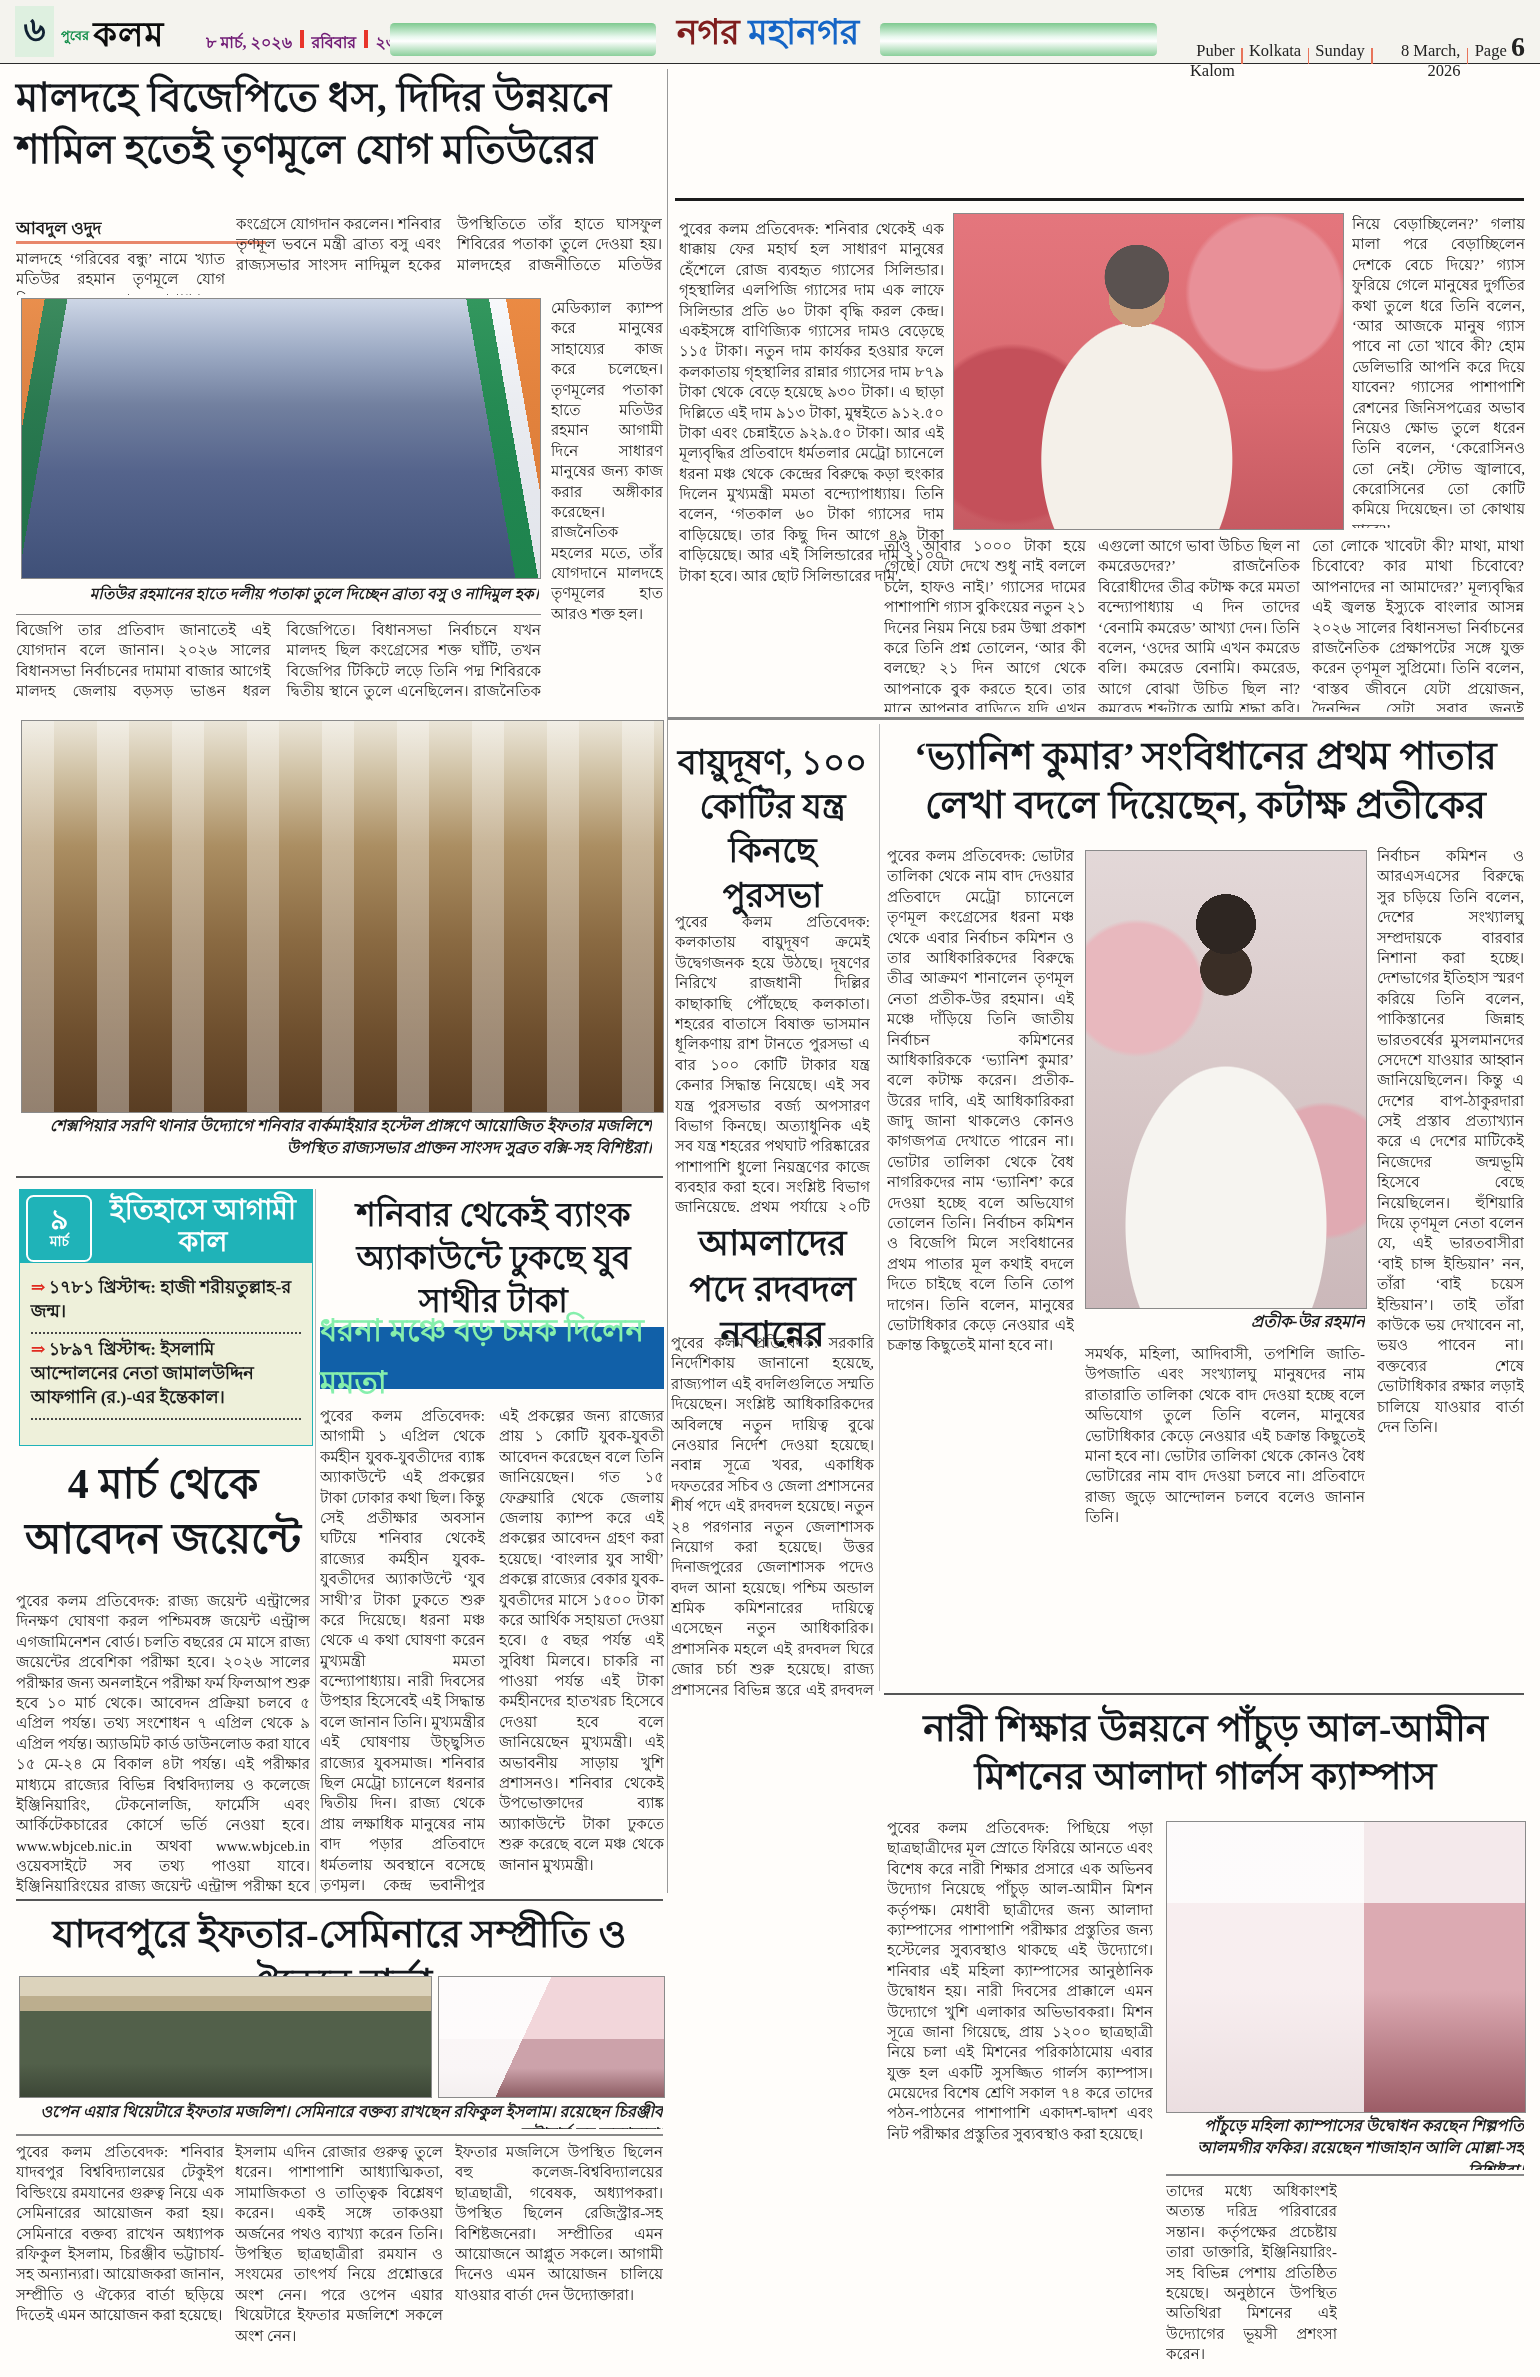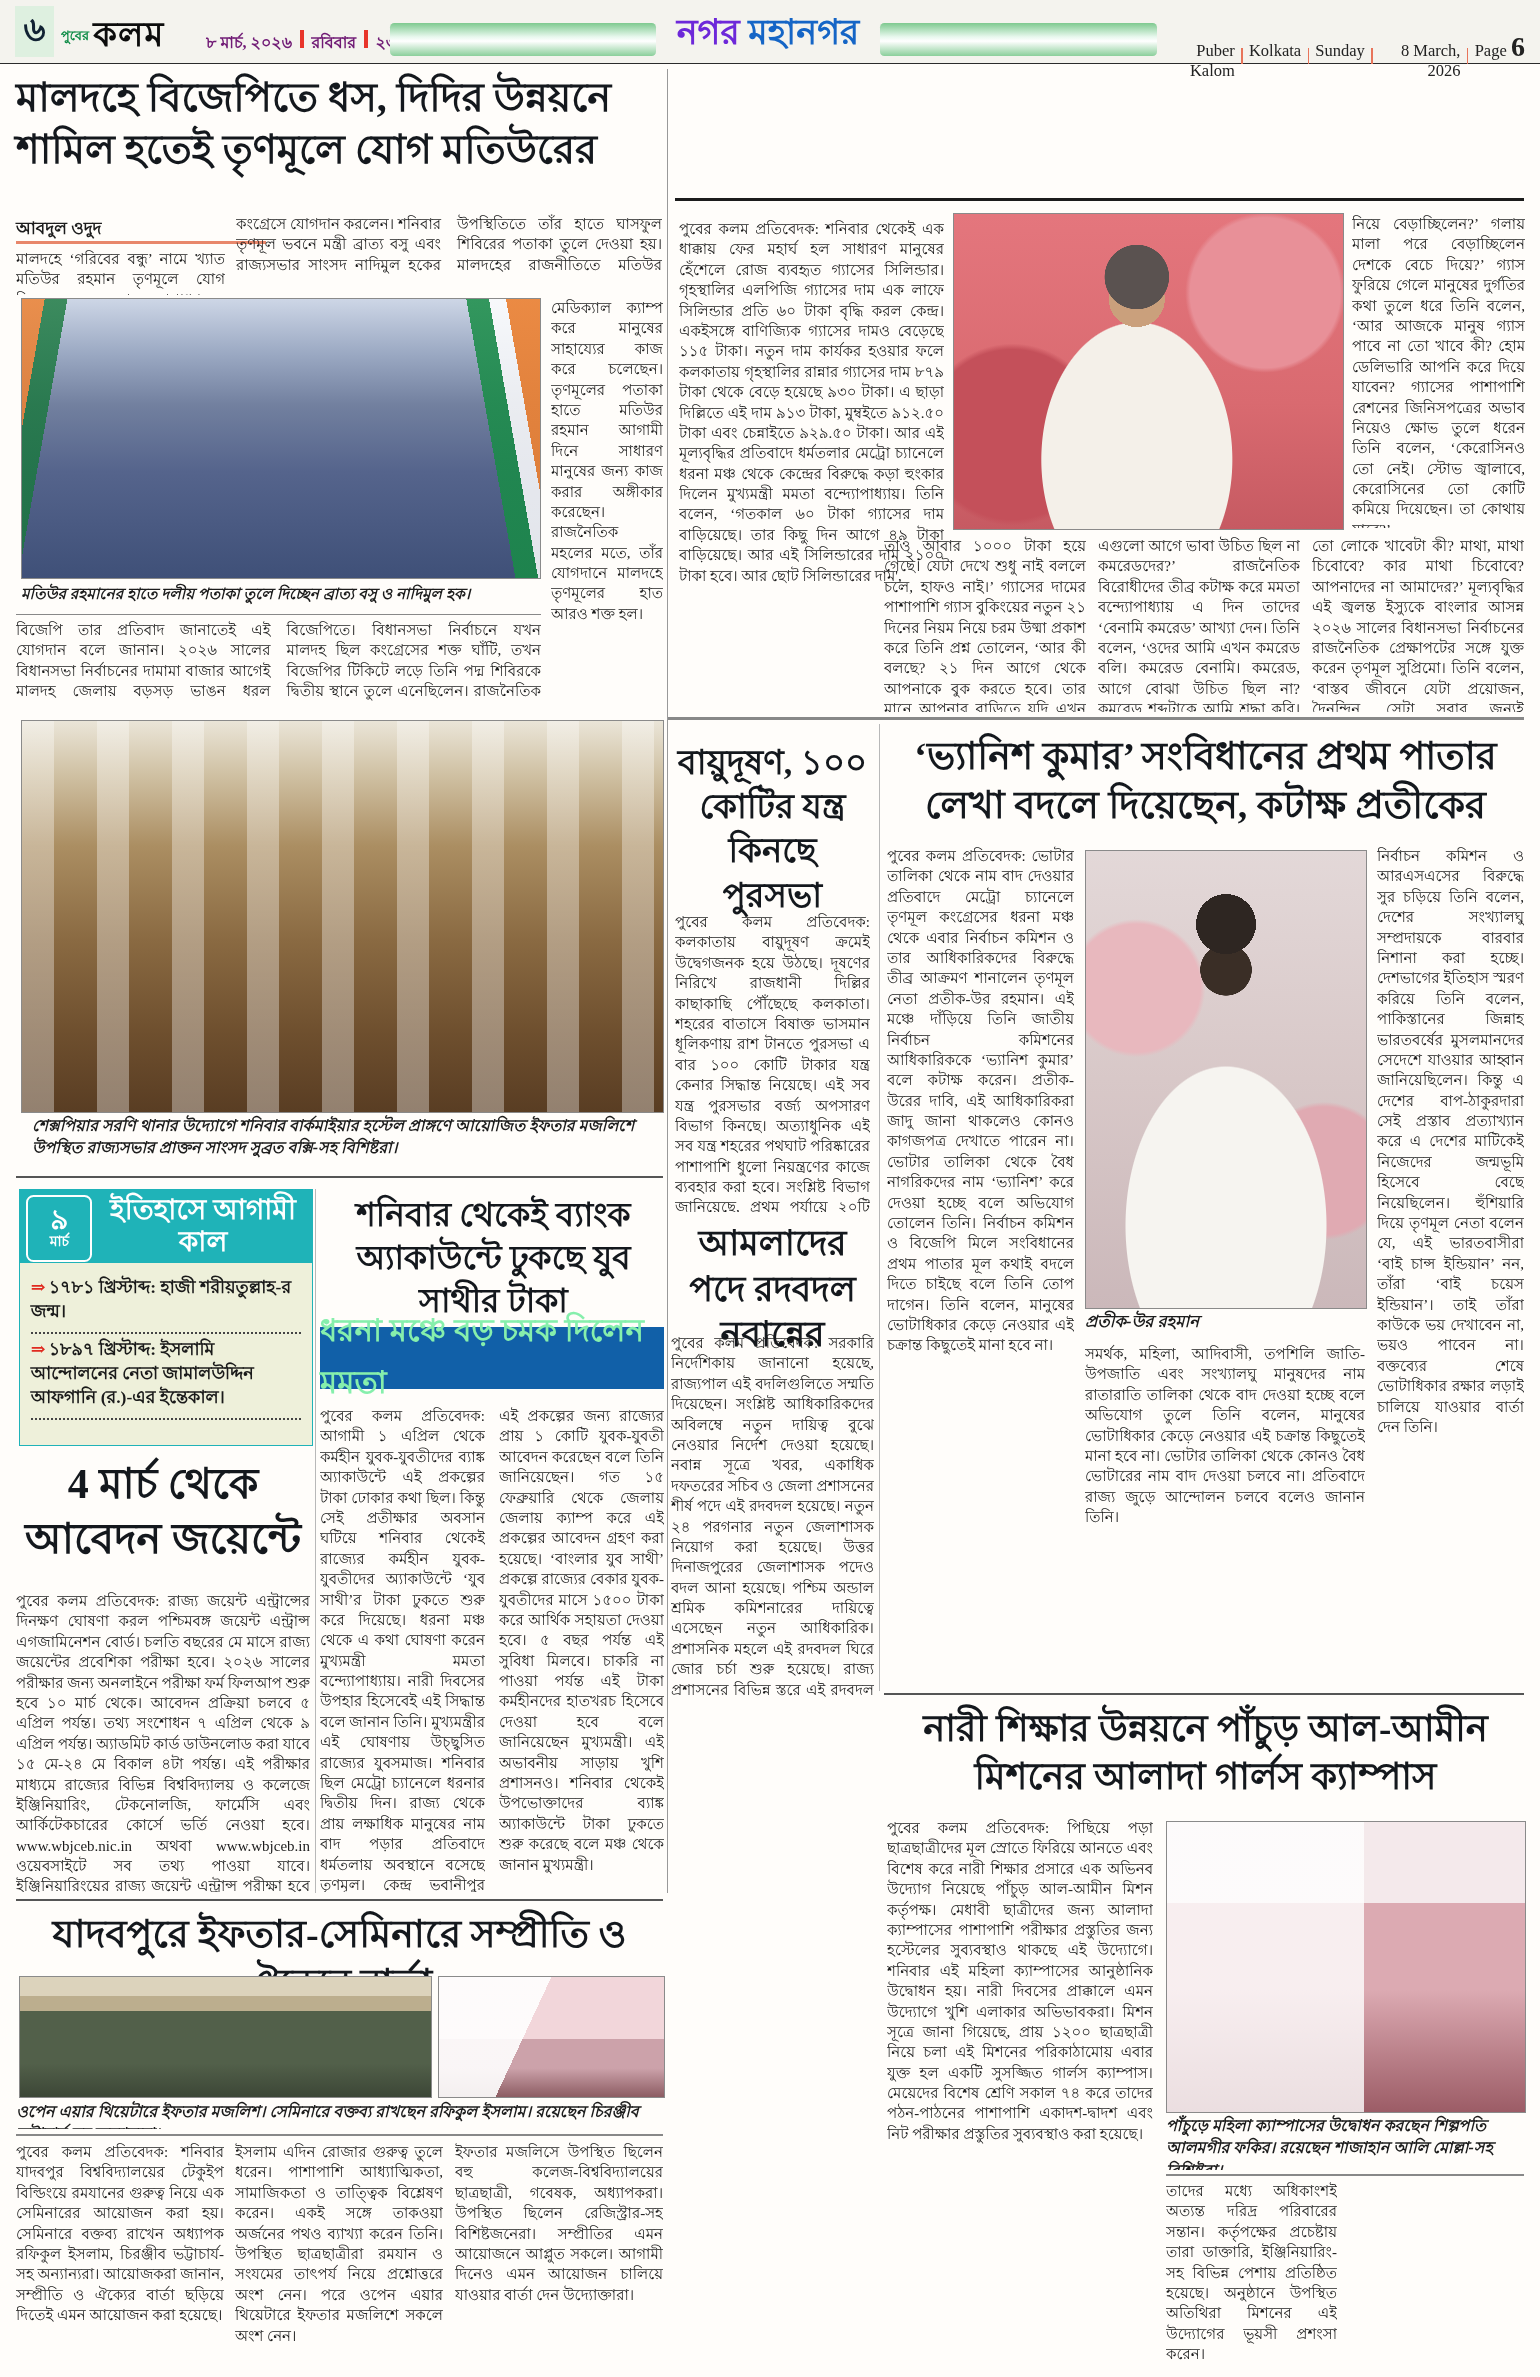--- a/index.html
+++ b/index.html
@@ -12,29 +12,29 @@
          display:flex;align-items:center;justify-content:center;font-size:34px;font-weight:bold;color:#123;}
   .logo{position:absolute;left:60px;top:15px;height:43px;display:flex;align-items:center;gap:3.2px;}
   .logo .lg-top{font-size:12.8px;font-weight:bold;color:#0a8a44;line-height:1.0;width:30px;text-align:center;}
   .logo .lg-main{font-size:34px;font-weight:900;color:#0c0c0c;letter-spacing:1.1px;}
   .dateline{position:absolute;left:206px;top:30px;font-size:16px;font-weight:bold;color:#701a75;display:flex;align-items:flex-start;}
   .dateline .sep{display:inline-block;width:4.3px;height:18px;background:#e8352a;margin:0 7.5px;}
   .pill{position:absolute;top:23.4px;height:33px;border-radius:4.3px;
         background:linear-gradient(180deg,#7ec98f 0%,#e8f8ee 42%,#ffffff 55%,#8bcf9b 100%);}
   .section-title{position:absolute;left:658px;top:10.7px;width:220px;height:47px;display:flex;align-items:center;justify-content:center;
         font-size:35px;font-weight:900;gap:8.5px;}
-  .sec-red{color:#6d28d9;} .sec-blue{color:#1565c6;}
+  .sec-red{color:#7f1d1d;} .sec-blue{color:#1565c6;}
   .mh-right{position:absolute;left:1161px;top:31px;width:364px;font-size:16.5px;color:#222;text-align:right;display:flex;justify-content:flex-end;align-items:baseline;}
   .mh-right .sep{display:inline-block;width:1.6px;height:16px;background:#e8745a;margin:0 6.4px;align-self:center;}
   .mh-right .bigsix{font-size:28px;font-weight:bold;margin-left:4.3px;}
   
   .headline{font-weight:900;color:#14181d;line-height:1.3;}
   .body-text{font-size:15px;line-height:1.36;text-align:justify;overflow:hidden;color:#1c1c1c;}
   .cols2{column-count:2;column-gap:16px;}
-  .caption{font-size:16px;font-weight:bold;font-style:italic;text-align:left;line-height:1.4;overflow:hidden;}
+  .caption{font-size:16px;font-weight:bold;font-style:italic;text-align:right;line-height:1.4;overflow:hidden;}
   .hr{background:#555;}
   .vr{background:#b8b8b8;}
   .photo{position:absolute;border:1.1px solid #8a8a8a;overflow:hidden;}
   .byline{font-size:17px;font-weight:bold;}
   .byline-rule{background:#e8876b;height:2.7px;}
   
   .ph-tmc{background:
      linear-gradient(100deg, rgba(238,130,50,.85) 0 4%, rgba(24,120,60,.8) 4% 8%, transparent 8%),
      linear-gradient(260deg, rgba(238,130,50,.9) 0 6%, rgba(255,255,255,.85) 6% 9%, rgba(24,140,70,.85) 9% 13%, transparent 13%),
      linear-gradient(180deg,#cdd6e6 0%,#9aa8c2 20%,#72809f 38%,#55648c 62%,#3f5078 100%);}

